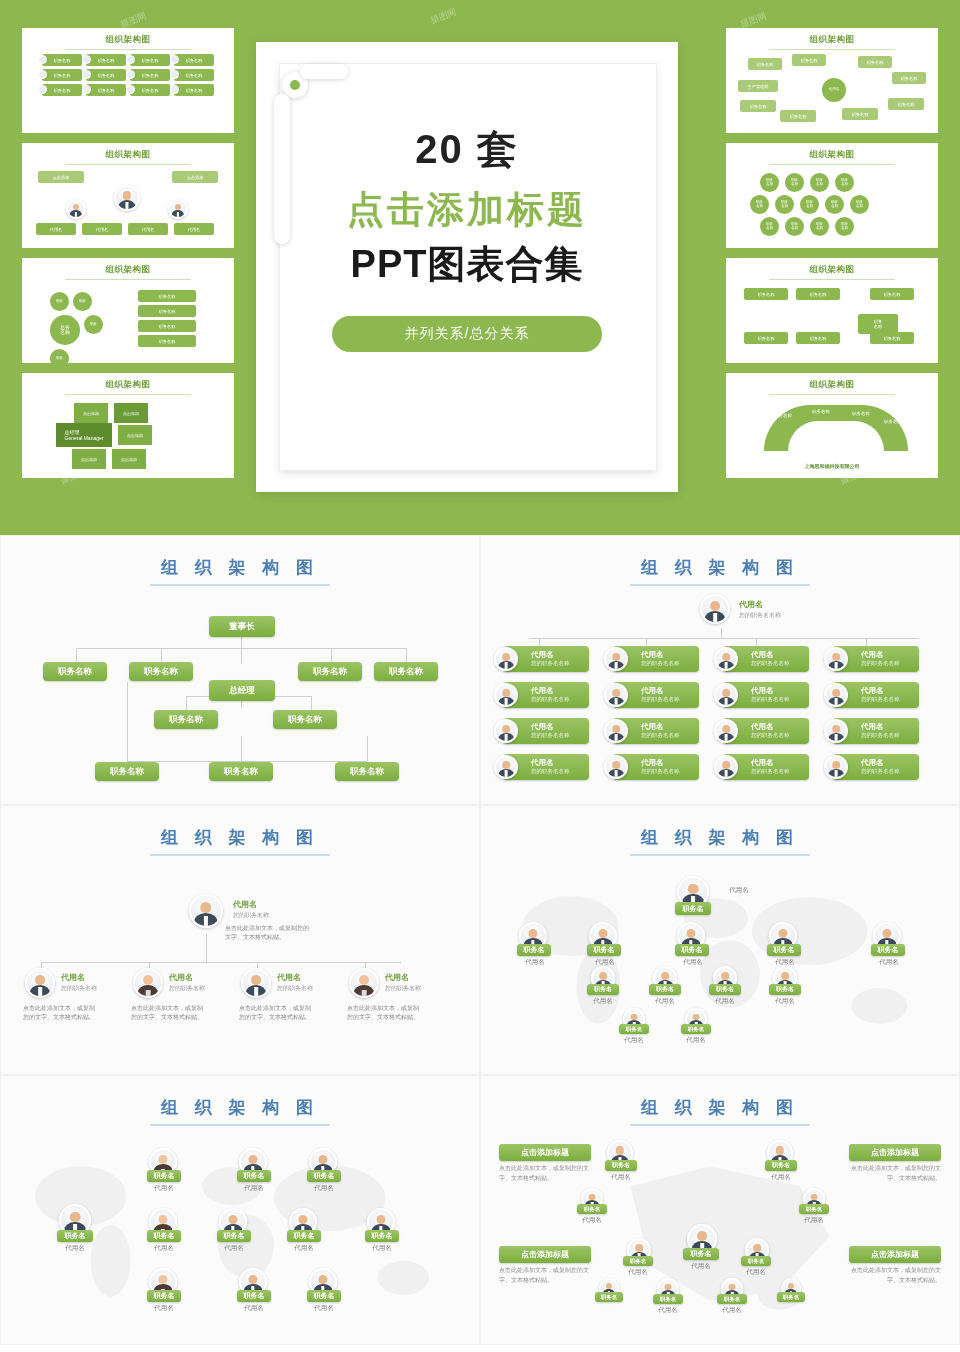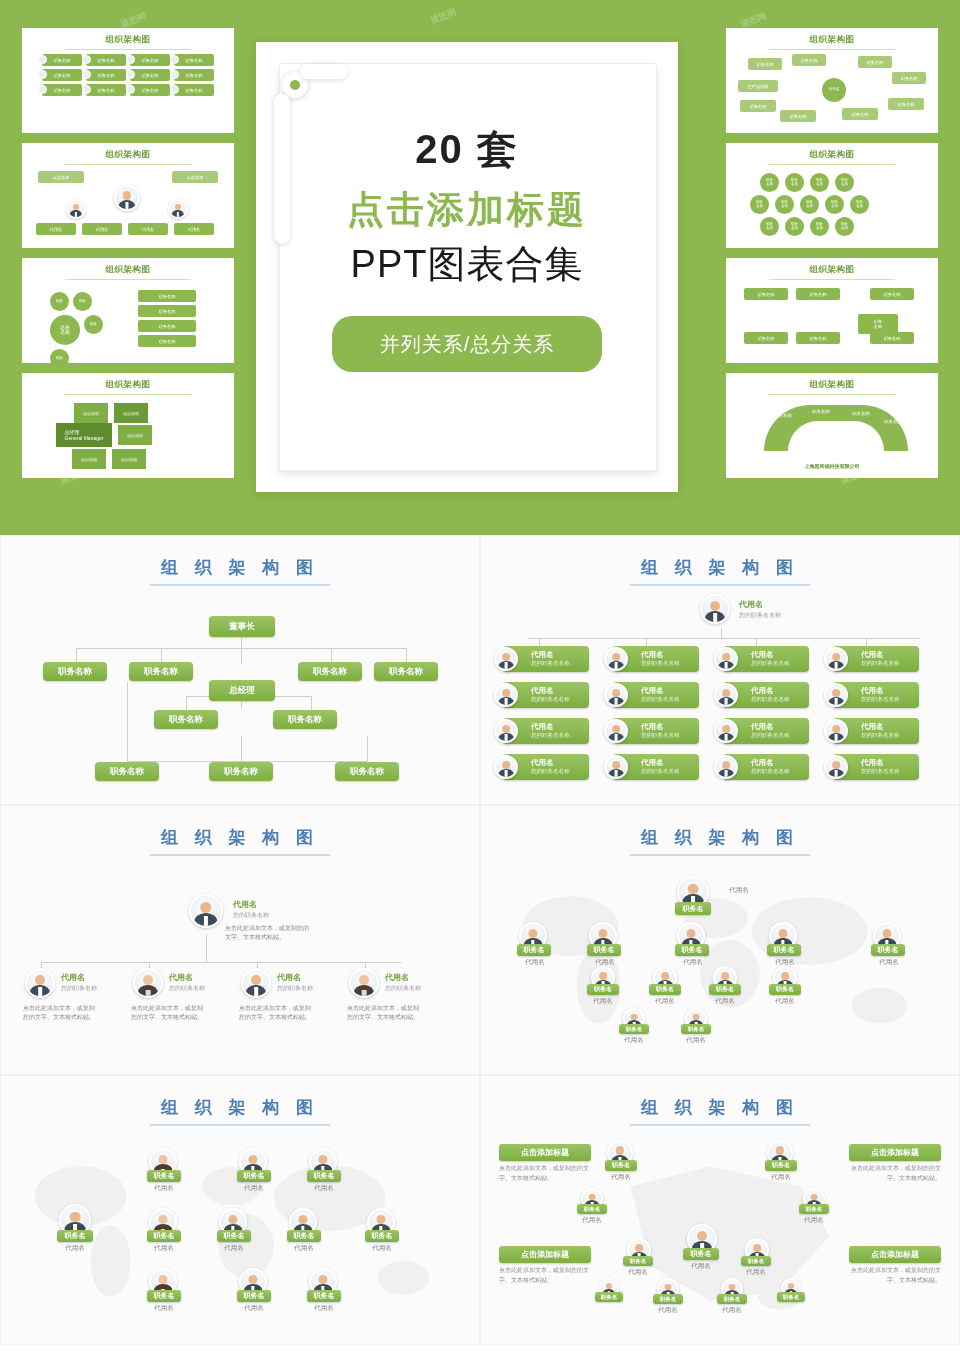--- a/index.html
+++ b/index.html
@@ -94,24 +94,24 @@
     content:""; position:absolute; left:8px; top:8px; width:10px;height:10px;
     border-radius:50%; background:#8cb84f;
   }
   .cover-bar2{
     position:absolute; left:44px; top:22px; width:48px; height:15px;
     background:#fff; border-radius:8px; box-shadow:0 1px 5px rgba(0,0,0,.15);
   }
   .cover-text { position: relative; text-align: center; padding-top: 80px; }
   .c-30 { font-size: 40px; font-weight: bold; color: #222; letter-spacing: 2px; }
   .c-green { font-size: 37px; font-weight: bold; color: #8cb84f; margin-top: 8px; letter-spacing: 3px;}
-  .c-black { font-size: 38px; font-weight: normal; color: #1a1a1a; margin-top: 4px; letter-spacing: 1px;}
+  .c-black { font-size: 38px; font-weight: bold; color: #1a1a1a; margin-top: 4px; letter-spacing: 1px;}
   .c-pill {
-    margin: 26px auto 8px auto; width: 270px; height: 56px; border-radius: 20px;
-    background: #8cb84f; color: #fff; font-size: 20px;
+    margin: 26px auto 8px auto; width: 270px; height: 36px; border-radius: 20px;
+    background: #8cb84f; color: #fff; font-size: 14px;
     display: flex; align-items: center; justify-content: center; letter-spacing: 1px;
   }
   .wm {
     position:absolute; color: rgba(255,255,255,.35); font-size: 9px;
     transform: rotate(-20deg); pointer-events:none;
   }
 
   
   .slides { display: grid; grid-template-columns: 1fr 1fr; }
   .slide {

